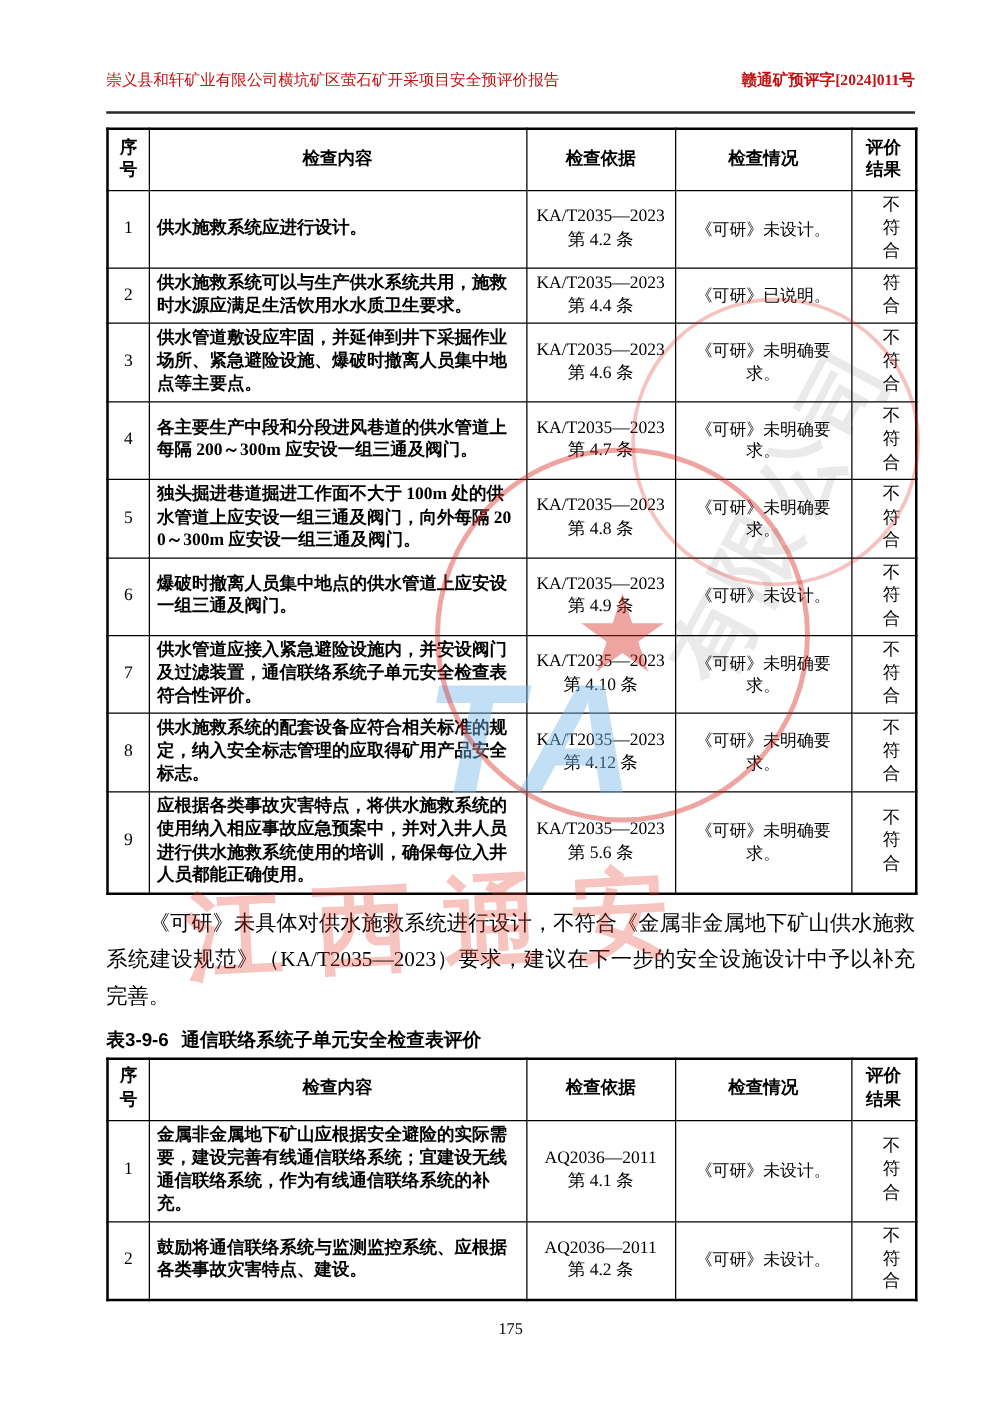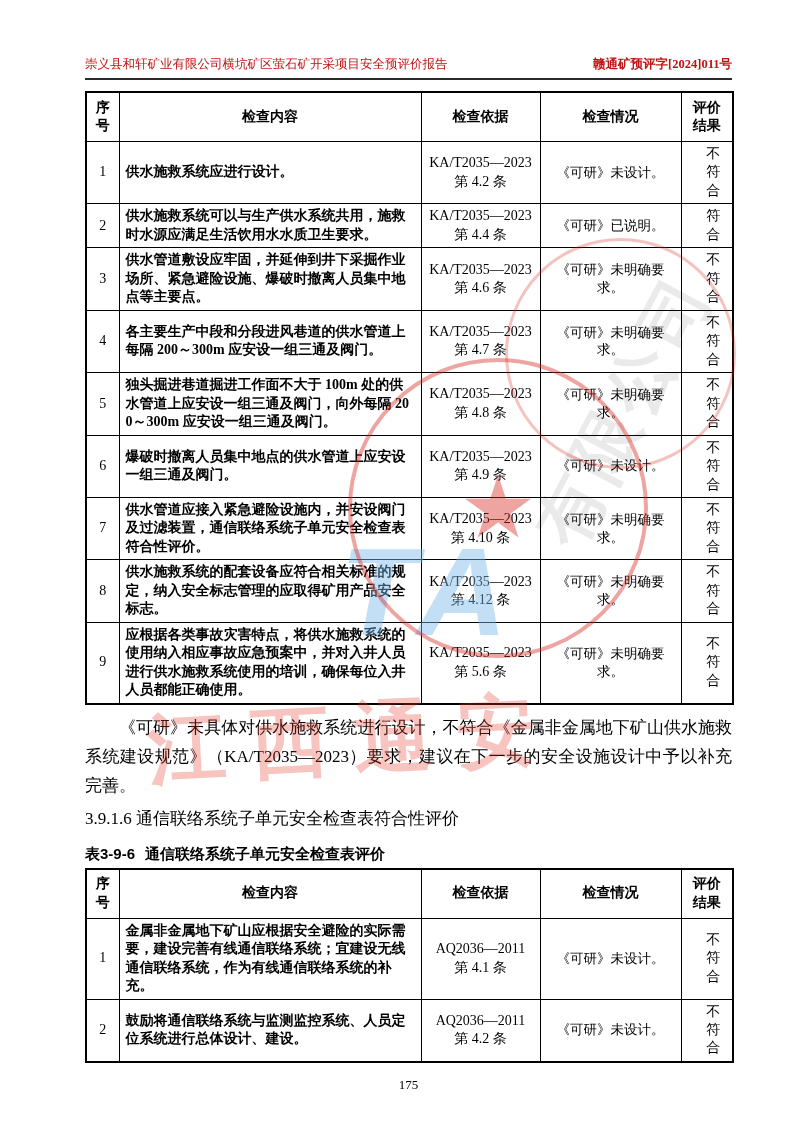--- a/index.html
+++ b/index.html
@@ -4,21 +4,21 @@
 <style>
   html,body{margin:0;padding:0;}
   body{
     width:793px;height:1122px;position:relative;overflow:hidden;background:#ffffff;
     font-family:"Liberation Serif","DejaVu Serif",serif;color:#000;
   }
   .content{position:relative;z-index:1;padding:56px 61px 0 85px;}
 
   
   .doc-header{display:flex;justify-content:space-between;align-items:flex-end;
-    color:#c01414;font-size:12.5px;padding-bottom:5px;border-bottom:2px solid #2a2a2a;}
+    color:#c01414;font-size:12.5px;padding-bottom:16px;border-bottom:2px solid #2a2a2a;}
   .doc-header .hr-right{font-weight:bold;white-space:nowrap;margin-left:4px;font-family:Liberation Serif, serif;}
 
   
   table.check-table{width:100%;border-collapse:collapse;margin-top:11px;font-size:14px;
     table-layout:fixed;border:2px solid #000;}
   .check-table th,.check-table td{border:1px solid #000;padding:3px 5px;line-height:1.32;
     vertical-align:middle;word-break:break-all;}
   .check-table th{font-weight:bold;text-align:center;height:42px;font-size:14px;}
   td.c-no{text-align:center;}
   td.c-content{text-align:left;padding:3px 6px;font-weight:bold;}
@@ -178,21 +178,20 @@
           <span class="line">第 5.6 条</span>
         </td>
         <td class="c-situation">《可研》未明确要求。</td>
         <td class="c-result">不符合</td>
       </tr>
     </tbody>
   </table>
 
   <p class="body-para">《可研》未具体对供水施救系统进行设计，不符合《金属非金属地下矿山供水施救系统建设规范》（KA/T2035—2023）要求，建议在下一步的安全设施设计中予以补充完善。</p>
 
-  <h3 class="section-heading">3.9.1.6 通信联络系统子单元安全检查表符合性评价</h3>
 
 
   <div class="table-caption">
     <span class="caption-label">表3-9-6</span><span class="caption-title">通信联络系统子单元安全检查表评价</span>
   </div>
 
   <table class="check-table" style="margin-top:0;">
     <colgroup>
         <col style="width:33px">
         <col style="width:302px">
@@ -215,21 +214,21 @@
         <td class="c-content">金属非金属地下矿山应根据安全避险的实际需要，建设完善有线通信联络系统；宜建设无线通信联络系统，作为有线通信联络系统的补充。</td>
         <td class="c-basis">
           <span class="line">AQ2036—2011</span>
           <span class="line">第 4.1 条</span>
         </td>
         <td class="c-situation">《可研》未设计。</td>
         <td class="c-result">不符合</td>
       </tr>
       <tr>
         <td class="c-no">2</td>
-        <td class="c-content">鼓励将通信联络系统与监测监控系统、人员定位系统进行总体设计、建设。</td>
+        <td class="c-content">鼓励将通信联络系统与监测监控系统、应根据各类事故灾害特点、建设。</td>
         <td class="c-basis">
           <span class="line">AQ2036—2011</span>
           <span class="line">第 4.2 条</span>
         </td>
         <td class="c-situation">《可研》未设计。</td>
         <td class="c-result">不符合</td>
       </tr>
     </tbody>
   </table>
 

